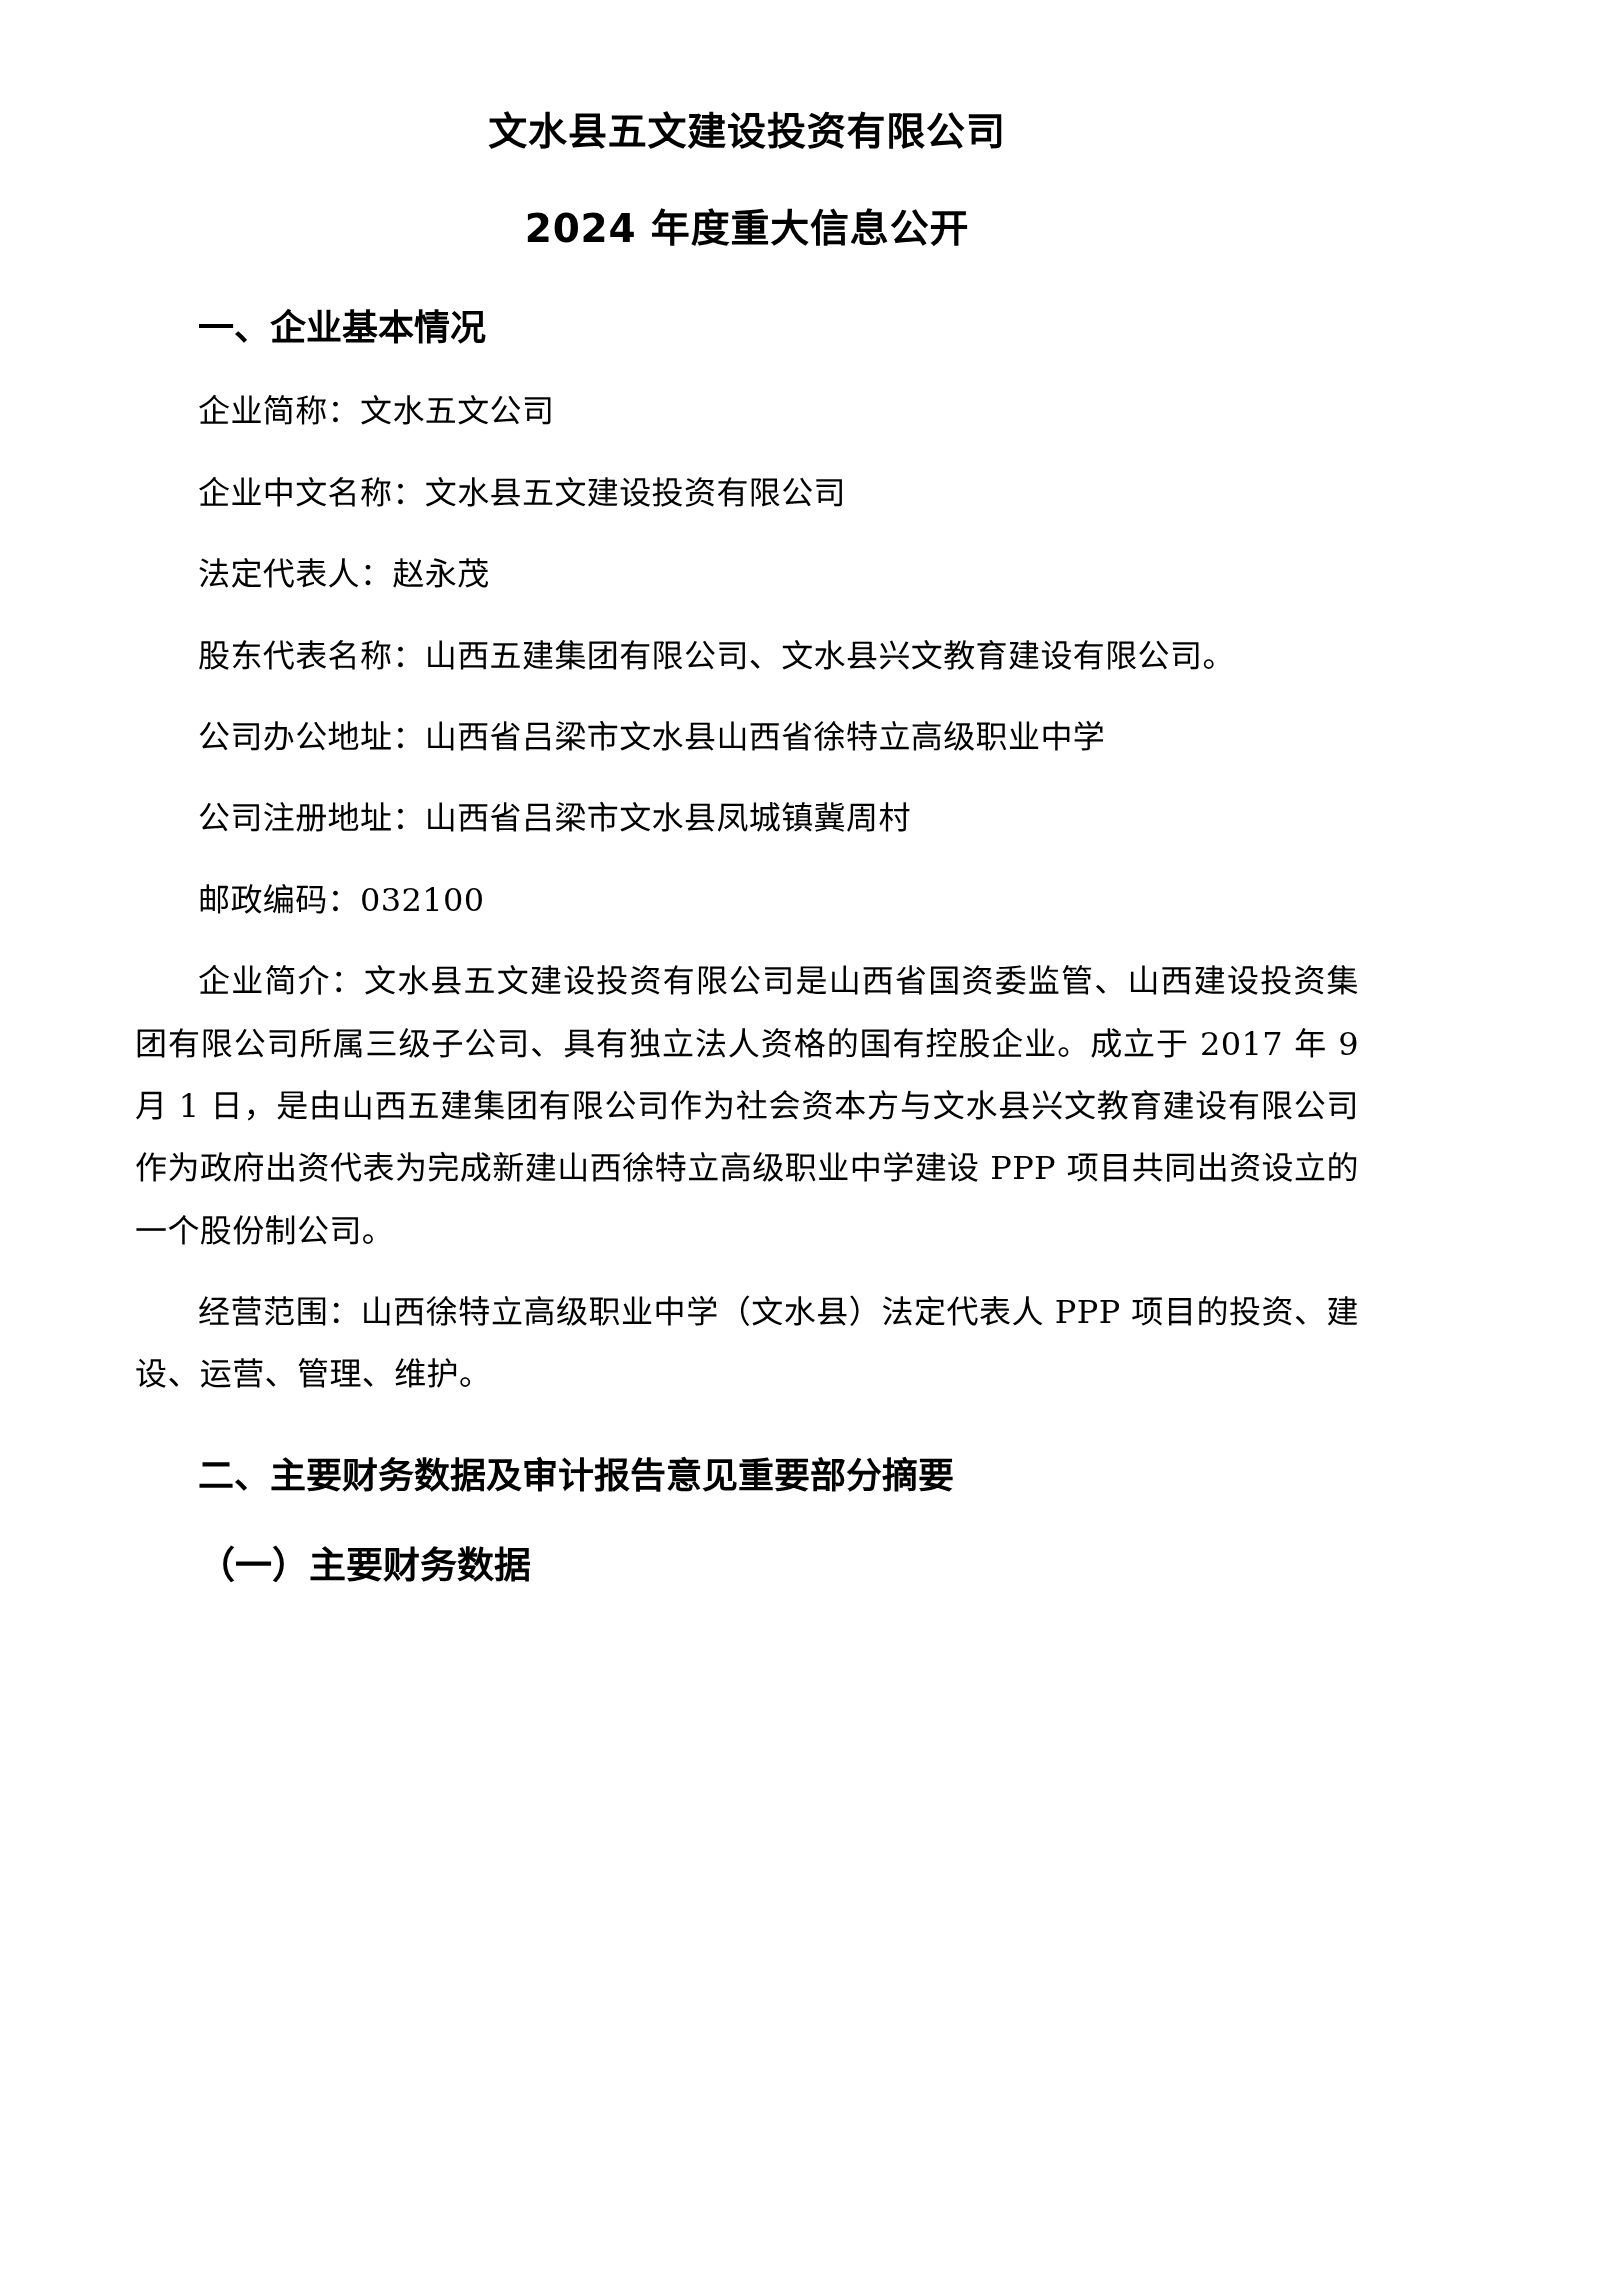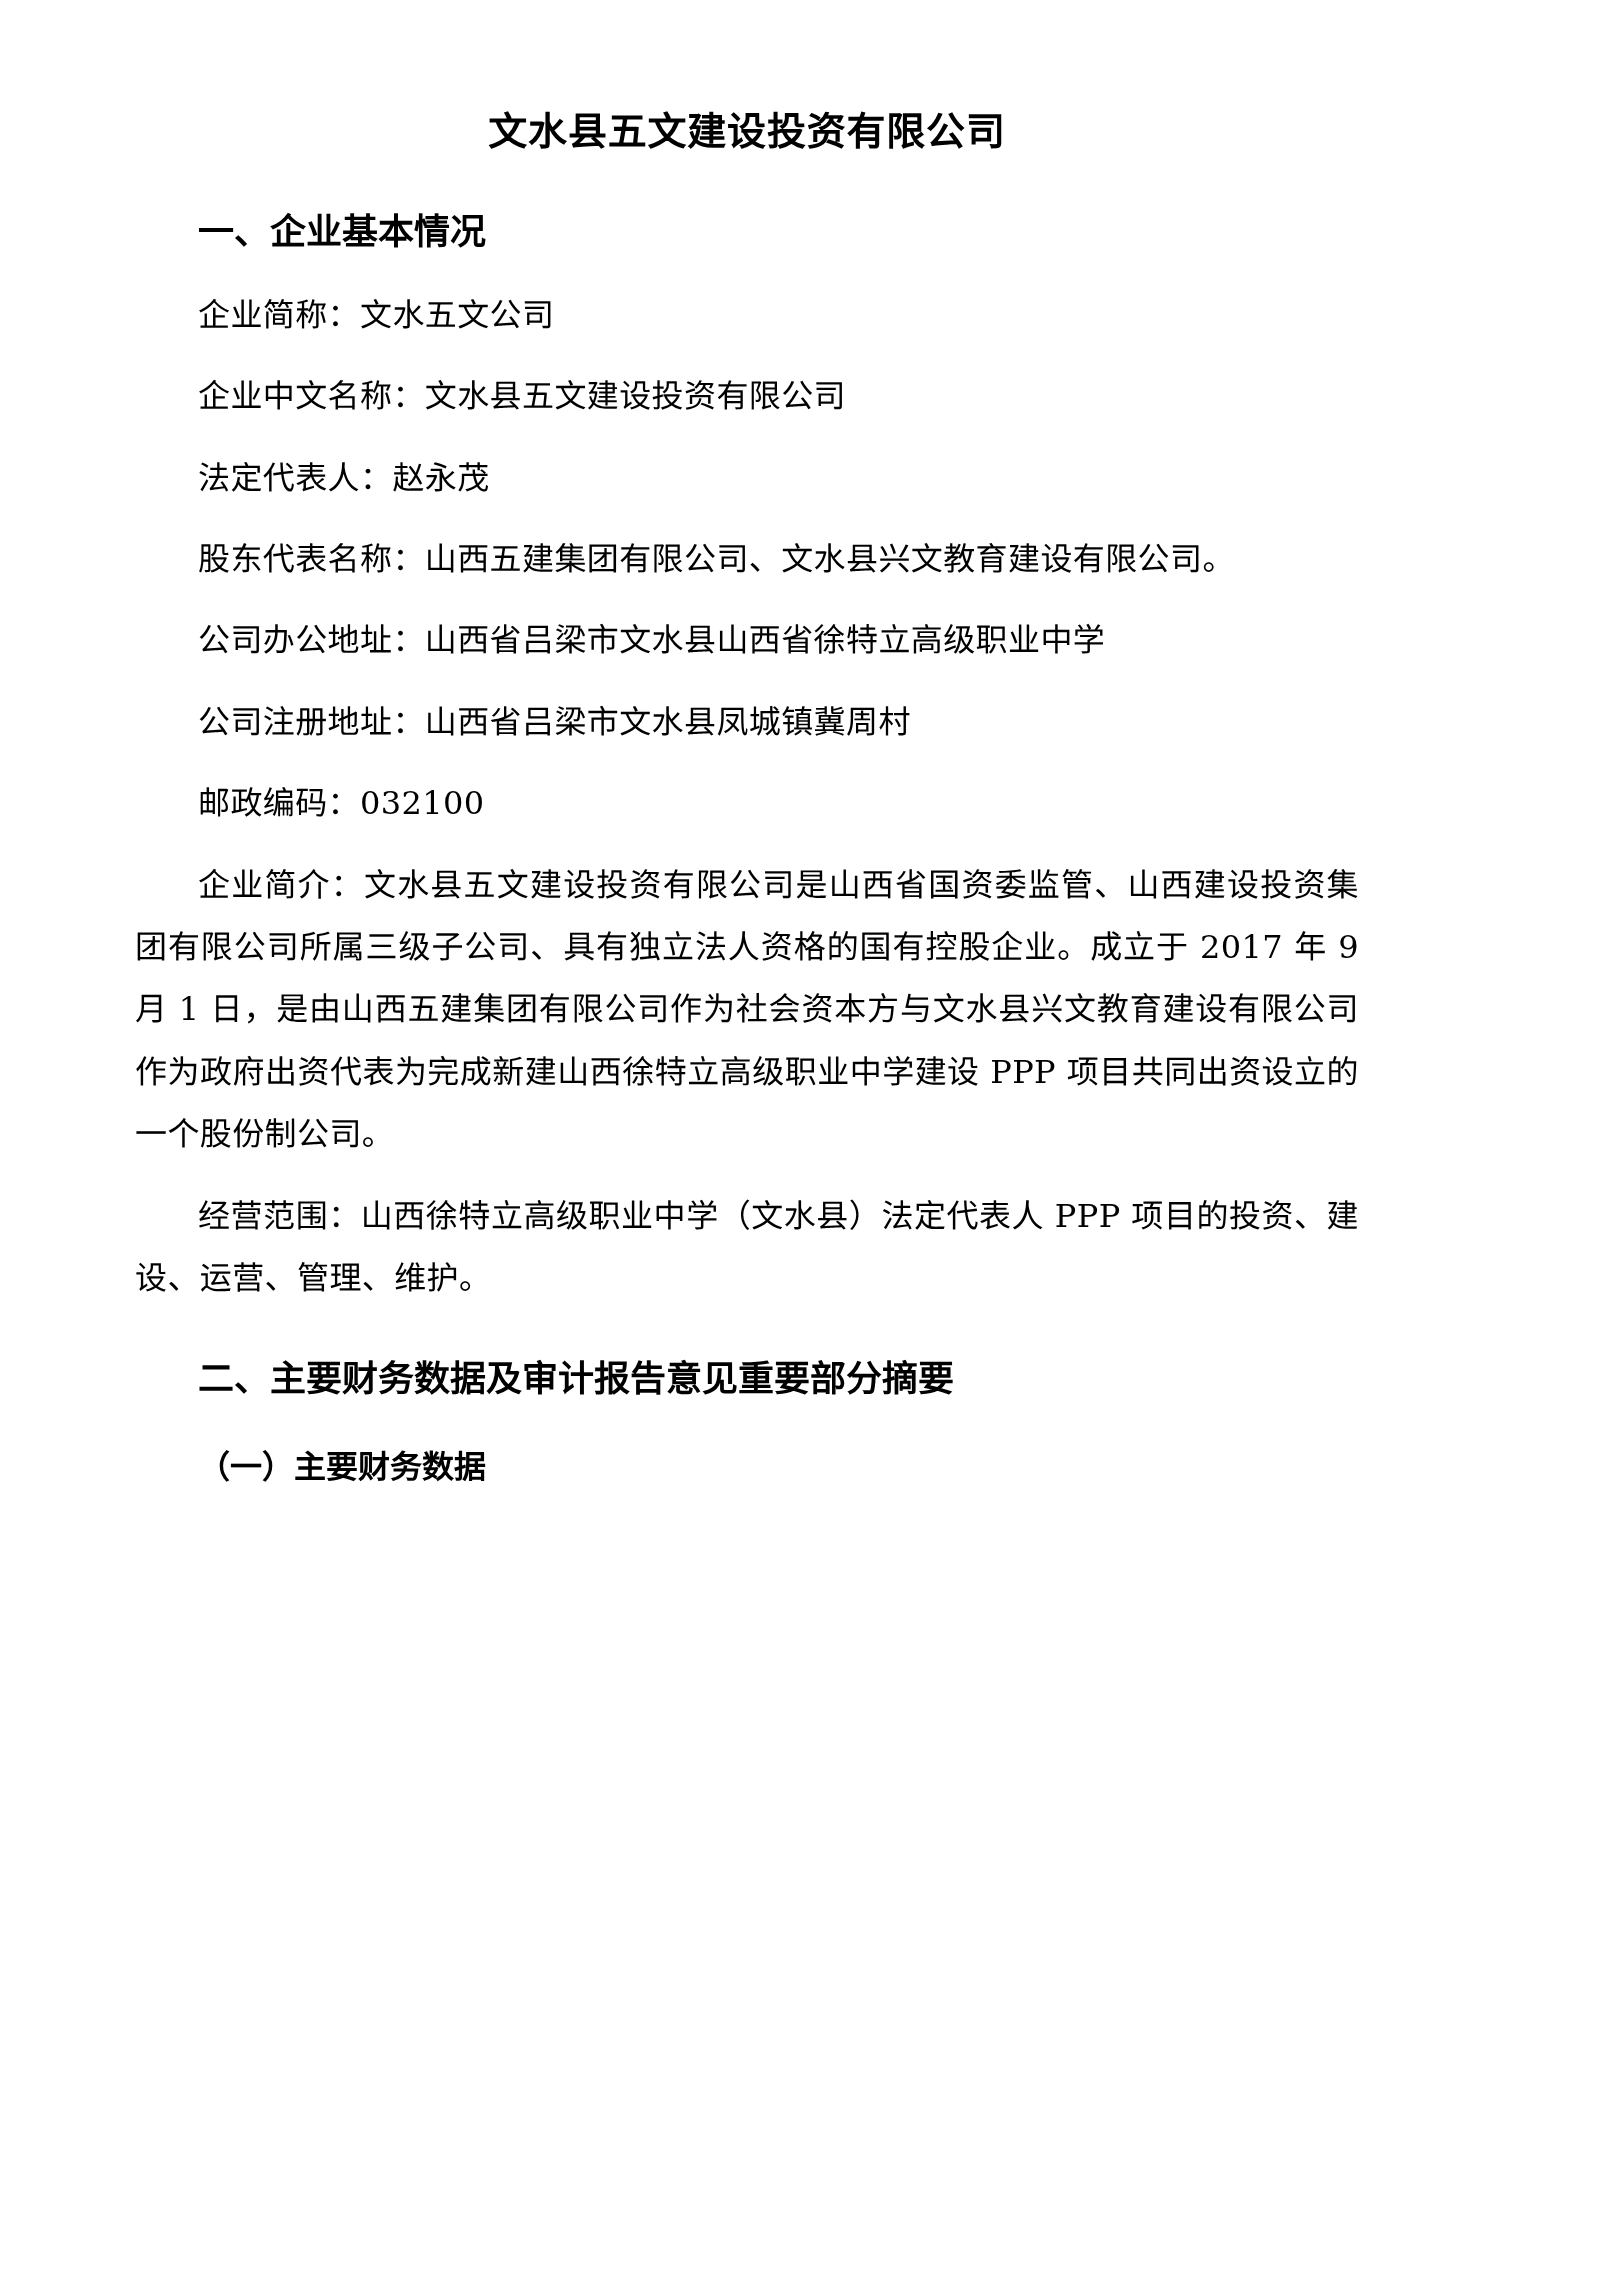--- a/index.html
+++ b/index.html
@@ -34,43 +34,44 @@
   }
   .section-heading {
     font-family: "DejaVu Serif", "Liberation Serif", serif;
     font-weight: bold;
     font-size: 36px;
     line-height: 1.9;
     margin: 35px 0 0 0;
     text-indent: 63px;
   }
   .sub-heading {
-    font-family: Liberation Sans, sans-serif;
+    font-family: Liberation Mono, monospace;
     font-weight: bold;
-    font-size: 32px;
+    font-size: 37px;
     line-height: 1.9;
     margin: 24px 0 0 0;
     text-indent: 63px;
   }
   .para {
     font-size: 32px;
     line-height: 1.95;
     margin: 19px 0 0 0;
     text-indent: 63px;
     text-align: justify;
     text-justify: inter-ideograph;
     letter-spacing: 0.4px;
   }
 </style>
 </head>
 <body>
 
 <div class="page">
 
   <h1 class="doc-title">文水县五文建设投资有限公司</h1>
+  <h1 class="doc-title second">2024 年度重大信息公开</h1>
 
   <h2 class="section-heading">一、企业基本情况</h2>
 
   <p class="para">企业简称：文水五文公司</p>
   <p class="para">企业中文名称：文水县五文建设投资有限公司</p>
   <p class="para">法定代表人：赵永茂</p>
   <p class="para">股东代表名称：山西五建集团有限公司、文水县兴文教育建设有限公司。</p>
   <p class="para">公司办公地址：山西省吕梁市文水县山西省徐特立高级职业中学</p>
   <p class="para">公司注册地址：山西省吕梁市文水县凤城镇冀周村</p>
   <p class="para">邮政编码：032100</p>

